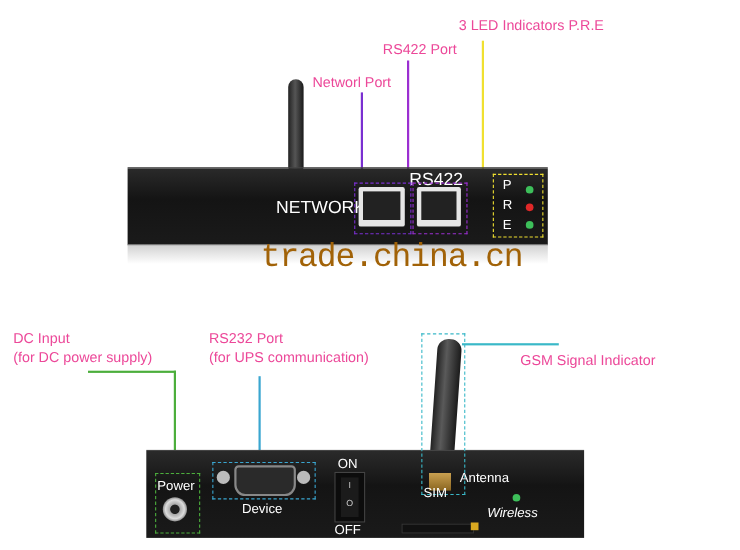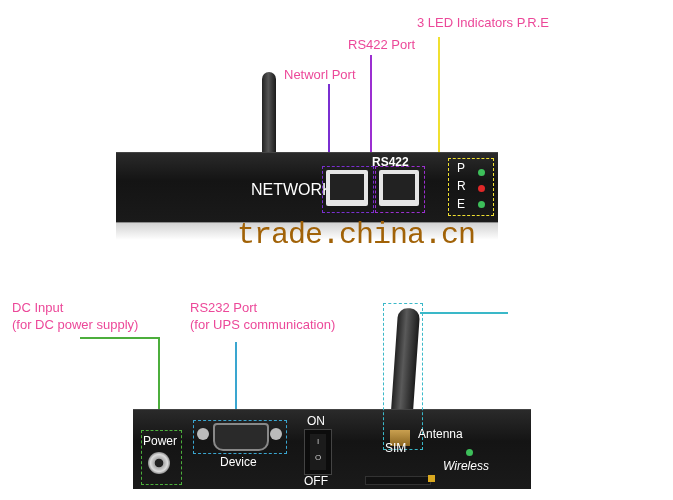--- a/index.html
+++ b/index.html
@@ -26,21 +26,21 @@
   <div class="abs" style="left:438px;top:37px;width:2px;height:121px;background:#f0e030;"></div>
   <div class="abs" style="left:370px;top:55px;width:2px;height:110px;background:#9b2fd1;"></div>
   <div class="abs" style="left:328px;top:84px;width:2px;height:82px;background:#7a2fd1;"></div>
 
   <div class="abs" style="left:262px;top:72px;width:14px;height:82px;background:linear-gradient(90deg,#222,#555 45%,#1a1a1a);border-radius:7px 7px 2px 2px;"></div>
 
   <div class="abs dev" style="left:116px;top:152px;width:382px;height:70px;"></div>
   <div class="abs" style="left:116px;top:222px;width:382px;height:18px;background:linear-gradient(#bbb,#fff);opacity:.7;"></div>
 
   <div class="abs wlabel" style="left:251px;top:181px;font-size:16px;">NETWORK</div>
-  <div class="abs wlabel" style="left:372px;top:155px;font-size:12px;font-weight:bold;">RS422</div>
+  <div class="abs wlabel" style="left:372px;top:155px;font-size:16px;">RS422</div>
 
   <div class="abs dash" style="left:322px;top:166px;width:50px;height:45px;border-color:#7a2fd1;"></div>
   <div class="abs rj45" style="left:326px;top:170px;width:42px;height:36px;">
       <div class="hole"></div>
     </div>
 
   <div class="abs dash" style="left:375px;top:166px;width:48px;height:45px;border-color:#9b2fd1;"></div>
   <div class="abs rj45" style="left:379px;top:170px;width:40px;height:36px;">
       <div class="hole"></div>
     </div>
@@ -59,20 +59,21 @@
 <div>
   <div class="abs callout" style="left:12px;top:299px;line-height:17px;">
     <div>DC Input</div>
     <div>(for DC power supply)</div>
   </div>
   <div class="abs callout" style="left:190px;top:299px;line-height:17px;">
     <div>RS232 Port</div>
     <div>(for UPS communication)</div>
   </div>
   <div class="abs callout" style="left:473px;top:319px;line-height:17px;">
+    <div>GSM Signal Indicator</div>
   </div>
 
   <div class="abs" style="left:80px;top:337px;width:80px;height:2px;background:#4cae3c;"></div>
   <div class="abs" style="left:158px;top:337px;width:2px;height:92px;background:#4cae3c;"></div>
   <div class="abs" style="left:235px;top:342px;width:2px;height:78px;background:#3aa6d0;"></div>
   <div class="abs" style="left:420px;top:312px;width:88px;height:2px;background:#3ab8c8;"></div>
 
   <div class="abs" style="left:390px;top:308px;width:22px;height:118px;background:linear-gradient(90deg,#222,#5a5a5a 40%,#1b1b1b);border-radius:10px 10px 4px 4px;transform:rotate(4deg);transform-origin:bottom center;"></div>
 
   <div class="abs dev" style="left:133px;top:409px;width:398px;height:79px;"></div>

